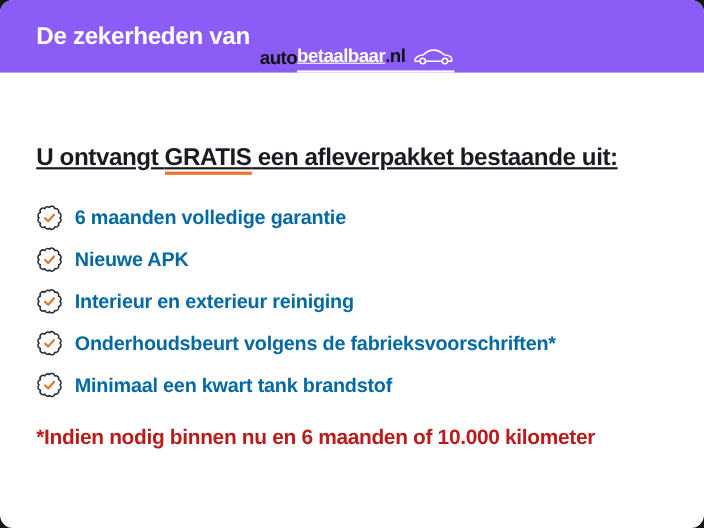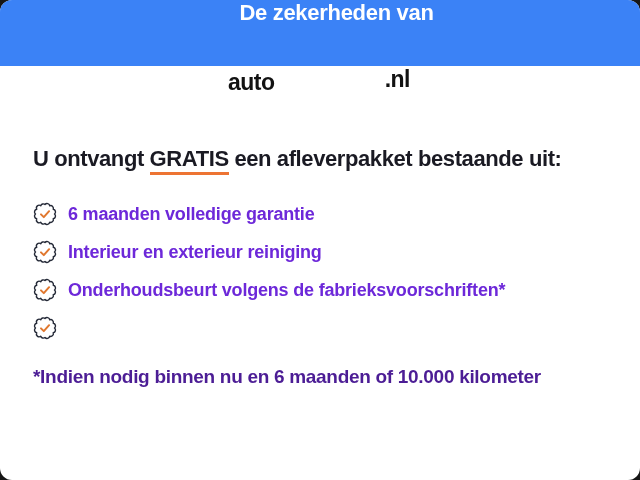--- a/index.html
+++ b/index.html
@@ -12,39 +12,38 @@
   .card{
     width:640px;height:480px;
     background:#ffffff;
     border-radius:12px;
     overflow:hidden;
     box-sizing:border-box;
   }
   
   .header{
     height:66px;
-    background:#3b82f6;
+    background:#8b5cf6;
     display:flex;
     align-items:center;
     padding:0 0 0 33px;
     box-sizing:border-box;
-    flex-direction:column;
   }
   .header-text{
     color:#ffffff;
     font-size:22px;
     font-weight:700;
     letter-spacing:-0.3px;
     white-space:nowrap;
   }
   .logo{
     display:inline-flex;
     align-items:center;
     margin-left:9px;
-    font-size:23px;
+    font-size:17px;
     font-weight:700;
     letter-spacing:-0.5px;
     cursor:pointer;
     margin-top:40px;
   }
   .logo .auto{color:#121212;}
   .logo .underlined{
     display:inline-flex;
     align-items:center;
     border-bottom:2px solid #ffffff;
@@ -56,25 +55,26 @@
     margin-left:6px;
     display:inline-block;
     line-height:0;
   }
   
   .main{
     padding:0 33px;
     box-sizing:border-box;
   }
   .heading{
-    margin-top:80px;
+    margin-top:64px;
     font-size:22px;
     font-weight:700;
     letter-spacing:-0.4px;
     color:#1A1A23;
+    text-decoration:underline;
   }
   .heading .highlight{
     border-bottom:3px solid #ED7433;
     padding-bottom:1px;
   }
   .benefits{
     list-style:none;
     margin:30px 0 0 0;
     padding:0;
   }
@@ -87,29 +87,29 @@
   .benefit .seal{
     width:24px;height:24px;
     flex:0 0 24px;
     margin-right:11px;
     line-height:0;
   }
   .benefit .label{
     font-size:18px;
     font-weight:600;
     letter-spacing:-0.2px;
-    color:#6d28d9;
+    color:#0369a1;
     white-space:nowrap;
   }
   .footnote{
     margin-top:26px;
     font-size:19px;
     font-weight:700;
     letter-spacing:-0.3px;
-    color:#4c1d95;
+    color:#b91c1c;
     white-space:nowrap;
   }
 </style>
 </head>
 <body>
 
 <div class="card">
 
   <div class="header">
     <span class="header-text">De zekerheden van</span>
@@ -135,20 +135,29 @@
   <li class="benefit">
     <span class="seal">
       <svg width="24" height="24" viewBox="0 0 24 24" fill="none">
         <path d="M21.5 12 A2.7 2.7 0 0 1 20.23 16.75 A2.7 2.7 0 0 1 16.75 20.23 A2.7 2.7 0 0 1 12 21.5 A2.7 2.7 0 0 1 7.75 20.23 A2.7 2.7 0 0 1 3.77 16.75 A2.7 2.7 0 0 1 2.5 12 A2.7 2.7 0 0 1 3.77 7.25 A2.7 2.7 0 0 1 7.75 3.77 A2.7 2.7 0 0 1 12 2.5 A2.7 2.7 0 0 1 16.75 3.77 A2.7 2.7 0 0 1 20.23 7.25 A2.7 2.7 0 0 1 21.5 12 Z" stroke="#252A38" stroke-width="1.4" stroke-linejoin="round"></path>
         <path d="M8 12.4 L10.8 15.1 L16.1 9.2" stroke="#E0772E" stroke-width="2" stroke-linecap="round" stroke-linejoin="round"></path>
       </svg>
     </span>
     <span class="label">6 maanden volledige garantie</span>
   </li>
 
+  <li class="benefit">
+    <span class="seal">
+      <svg width="24" height="24" viewBox="0 0 24 24" fill="none">
+        <path d="M21.5 12 A2.7 2.7 0 0 1 20.23 16.75 A2.7 2.7 0 0 1 16.75 20.23 A2.7 2.7 0 0 1 12 21.5 A2.7 2.7 0 0 1 7.75 20.23 A2.7 2.7 0 0 1 3.77 16.75 A2.7 2.7 0 0 1 2.5 12 A2.7 2.7 0 0 1 3.77 7.25 A2.7 2.7 0 0 1 7.75 3.77 A2.7 2.7 0 0 1 12 2.5 A2.7 2.7 0 0 1 16.75 3.77 A2.7 2.7 0 0 1 20.23 7.25 A2.7 2.7 0 0 1 21.5 12 Z" stroke="#252A38" stroke-width="1.4" stroke-linejoin="round"></path>
+        <path d="M8 12.4 L10.8 15.1 L16.1 9.2" stroke="#E0772E" stroke-width="2" stroke-linecap="round" stroke-linejoin="round"></path>
+      </svg>
+    </span>
+    <span class="label">Nieuwe APK</span>
+  </li>
 
   <li class="benefit">
     <span class="seal">
       <svg width="24" height="24" viewBox="0 0 24 24" fill="none">
         <path d="M21.5 12 A2.7 2.7 0 0 1 20.23 16.75 A2.7 2.7 0 0 1 16.75 20.23 A2.7 2.7 0 0 1 12 21.5 A2.7 2.7 0 0 1 7.75 20.23 A2.7 2.7 0 0 1 3.77 16.75 A2.7 2.7 0 0 1 2.5 12 A2.7 2.7 0 0 1 3.77 7.25 A2.7 2.7 0 0 1 7.75 3.77 A2.7 2.7 0 0 1 12 2.5 A2.7 2.7 0 0 1 16.75 3.77 A2.7 2.7 0 0 1 20.23 7.25 A2.7 2.7 0 0 1 21.5 12 Z" stroke="#252A38" stroke-width="1.4" stroke-linejoin="round"></path>
         <path d="M8 12.4 L10.8 15.1 L16.1 9.2" stroke="#E0772E" stroke-width="2" stroke-linecap="round" stroke-linejoin="round"></path>
       </svg>
     </span>
     <span class="label">Interieur en exterieur reiniging</span>
   </li>
@@ -163,19 +172,20 @@
     <span class="label">Onderhoudsbeurt volgens de fabrieksvoorschriften*</span>
   </li>
 
   <li class="benefit">
     <span class="seal">
       <svg width="24" height="24" viewBox="0 0 24 24" fill="none">
         <path d="M21.5 12 A2.7 2.7 0 0 1 20.23 16.75 A2.7 2.7 0 0 1 16.75 20.23 A2.7 2.7 0 0 1 12 21.5 A2.7 2.7 0 0 1 7.75 20.23 A2.7 2.7 0 0 1 3.77 16.75 A2.7 2.7 0 0 1 2.5 12 A2.7 2.7 0 0 1 3.77 7.25 A2.7 2.7 0 0 1 7.75 3.77 A2.7 2.7 0 0 1 12 2.5 A2.7 2.7 0 0 1 16.75 3.77 A2.7 2.7 0 0 1 20.23 7.25 A2.7 2.7 0 0 1 21.5 12 Z" stroke="#252A38" stroke-width="1.4" stroke-linejoin="round"></path>
         <path d="M8 12.4 L10.8 15.1 L16.1 9.2" stroke="#E0772E" stroke-width="2" stroke-linecap="round" stroke-linejoin="round"></path>
       </svg>
     </span>
+    <span class="label">Minimaal een kwart tank brandstof</span>
   </li>
 </ul>
 
     <div class="footnote">*Indien nodig binnen nu en 6 maanden of 10.000 kilometer</div>
   </div>
 
 </div>
 
 </body></html>

